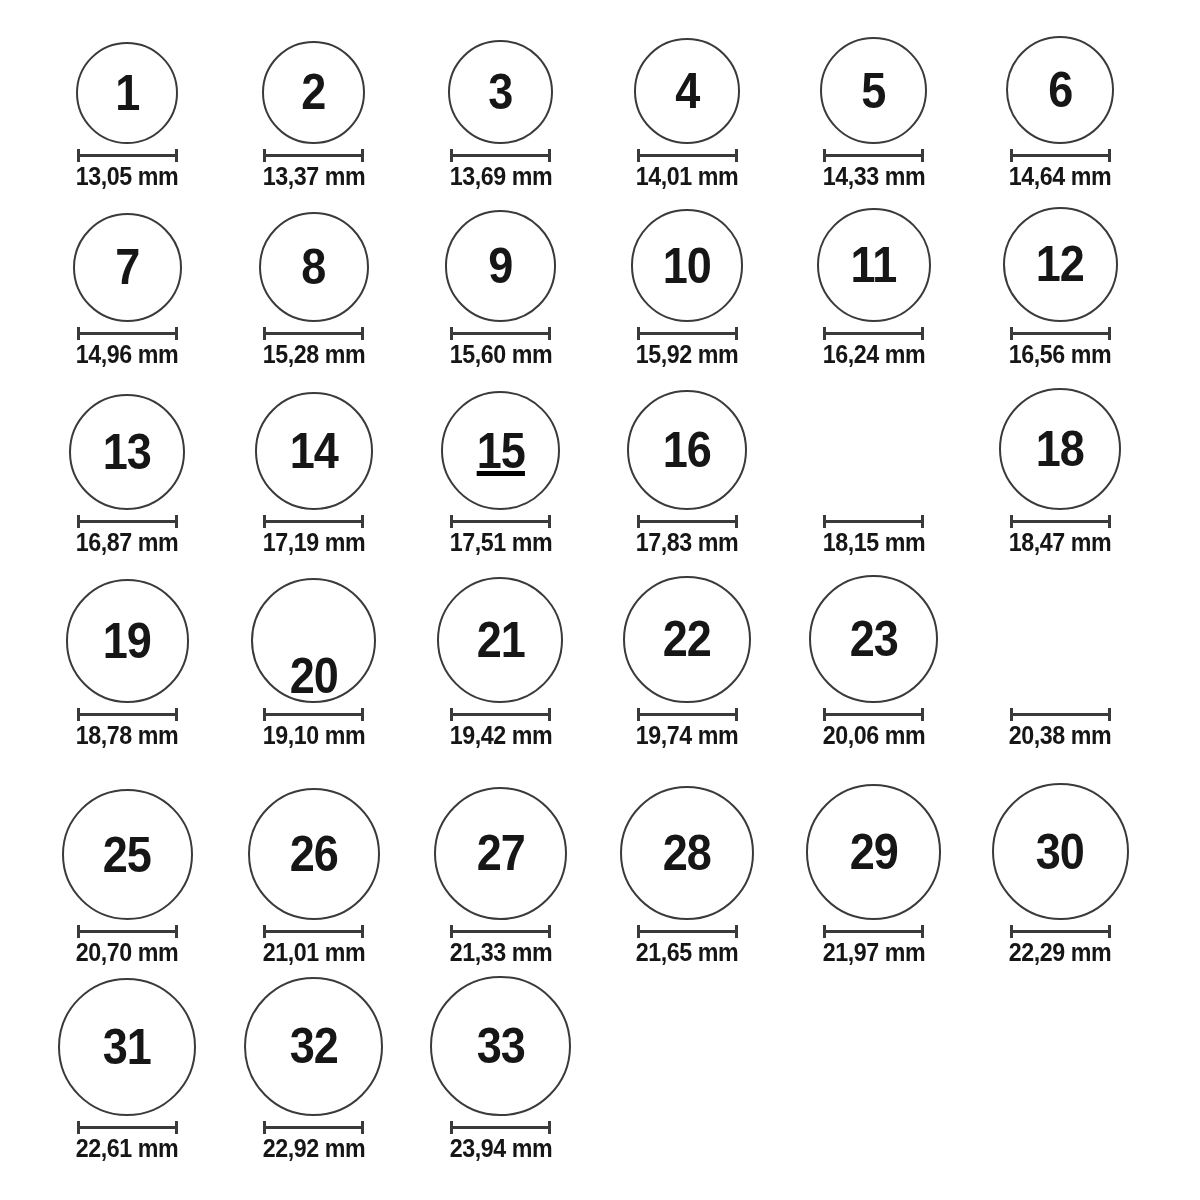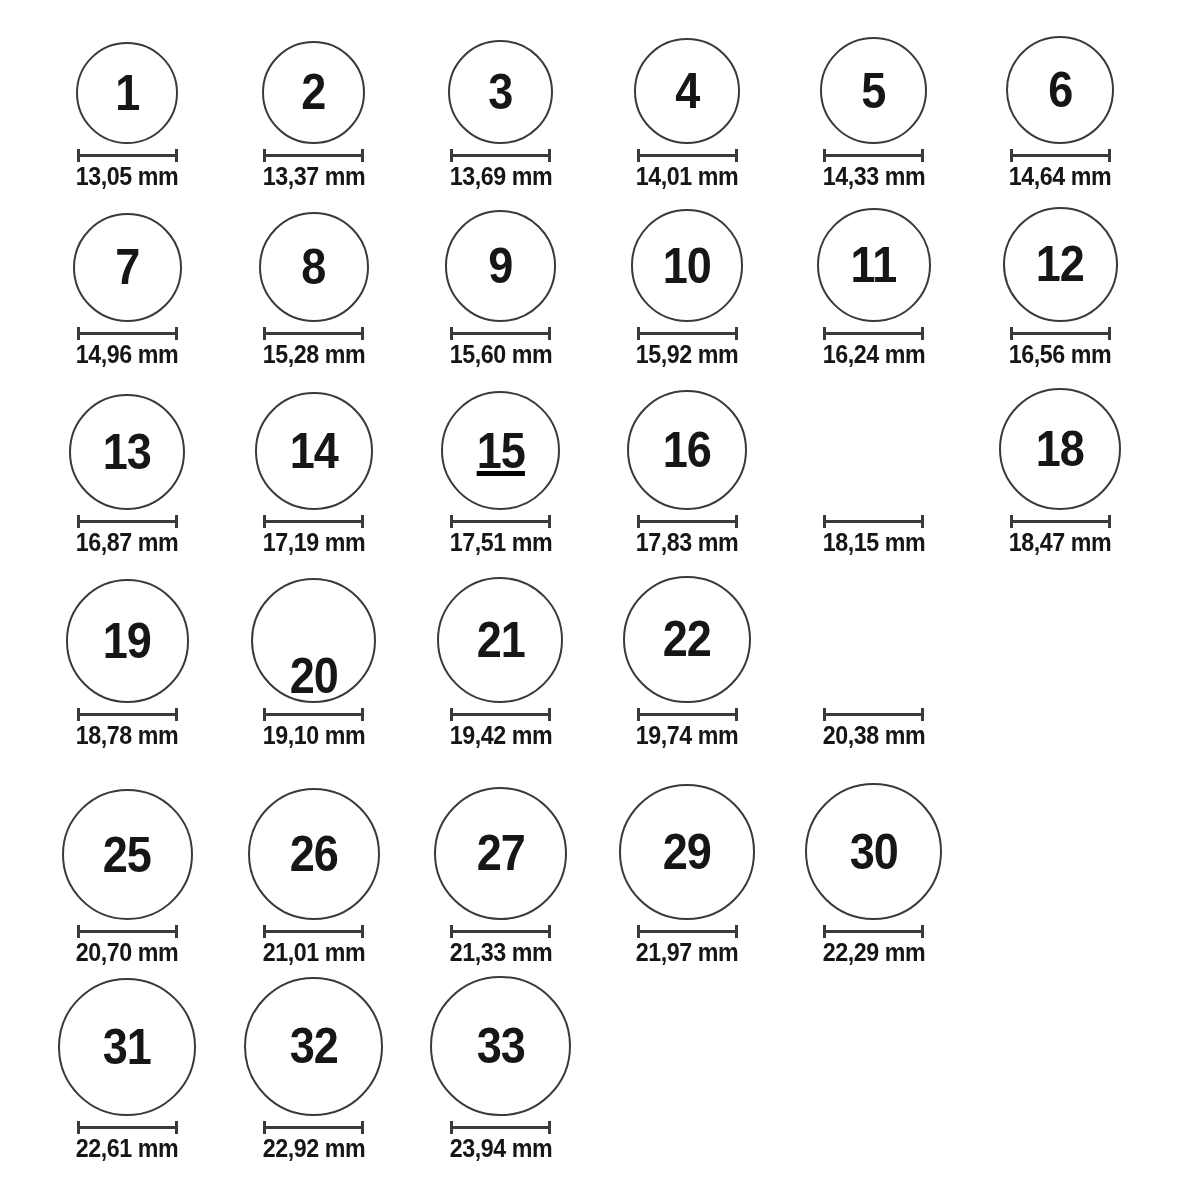--- a/index.html
+++ b/index.html
@@ -299,20 +299,29 @@
   <div class="cell">
     <div class="circle" style="width: 127.2px; height: 127.2px;">
       <span class="num">22</span>
     </div>
     <div class="measure">
       <span class="bar"></span>
     </div>
     <div class="dlabel">19,74 mm</div>
   </div>
 
+  <div class="cell">
+    <div class="circle" style="width: 128.4px; height: 128.4px;">
+      <span class="num">23</span>
+    </div>
+    <div class="measure">
+      <span class="bar"></span>
+    </div>
+    <div class="dlabel">20,06 mm</div>
+  </div>
 
   <div class="cell">
     <div class="measure">
       <span class="bar"></span>
     </div>
     <div class="dlabel">20,38 mm</div>
   </div>
 </div>
     <div class="row" style="bottom: 238px;">
   <div class="cell">
@@ -338,20 +347,29 @@
   <div class="cell">
     <div class="circle" style="width: 133.2px; height: 133.2px;">
       <span class="num">27</span>
     </div>
     <div class="measure">
       <span class="bar"></span>
     </div>
     <div class="dlabel">21,33 mm</div>
   </div>
 
+  <div class="cell">
+    <div class="circle" style="width: 134.4px; height: 134.4px;">
+      <span class="num">28</span>
+    </div>
+    <div class="measure">
+      <span class="bar"></span>
+    </div>
+    <div class="dlabel">21,65 mm</div>
+  </div>
 
   <div class="cell">
     <div class="circle" style="width: 135.6px; height: 135.6px;">
       <span class="num">29</span>
     </div>
     <div class="measure">
       <span class="bar"></span>
     </div>
     <div class="dlabel">21,97 mm</div>
   </div>

